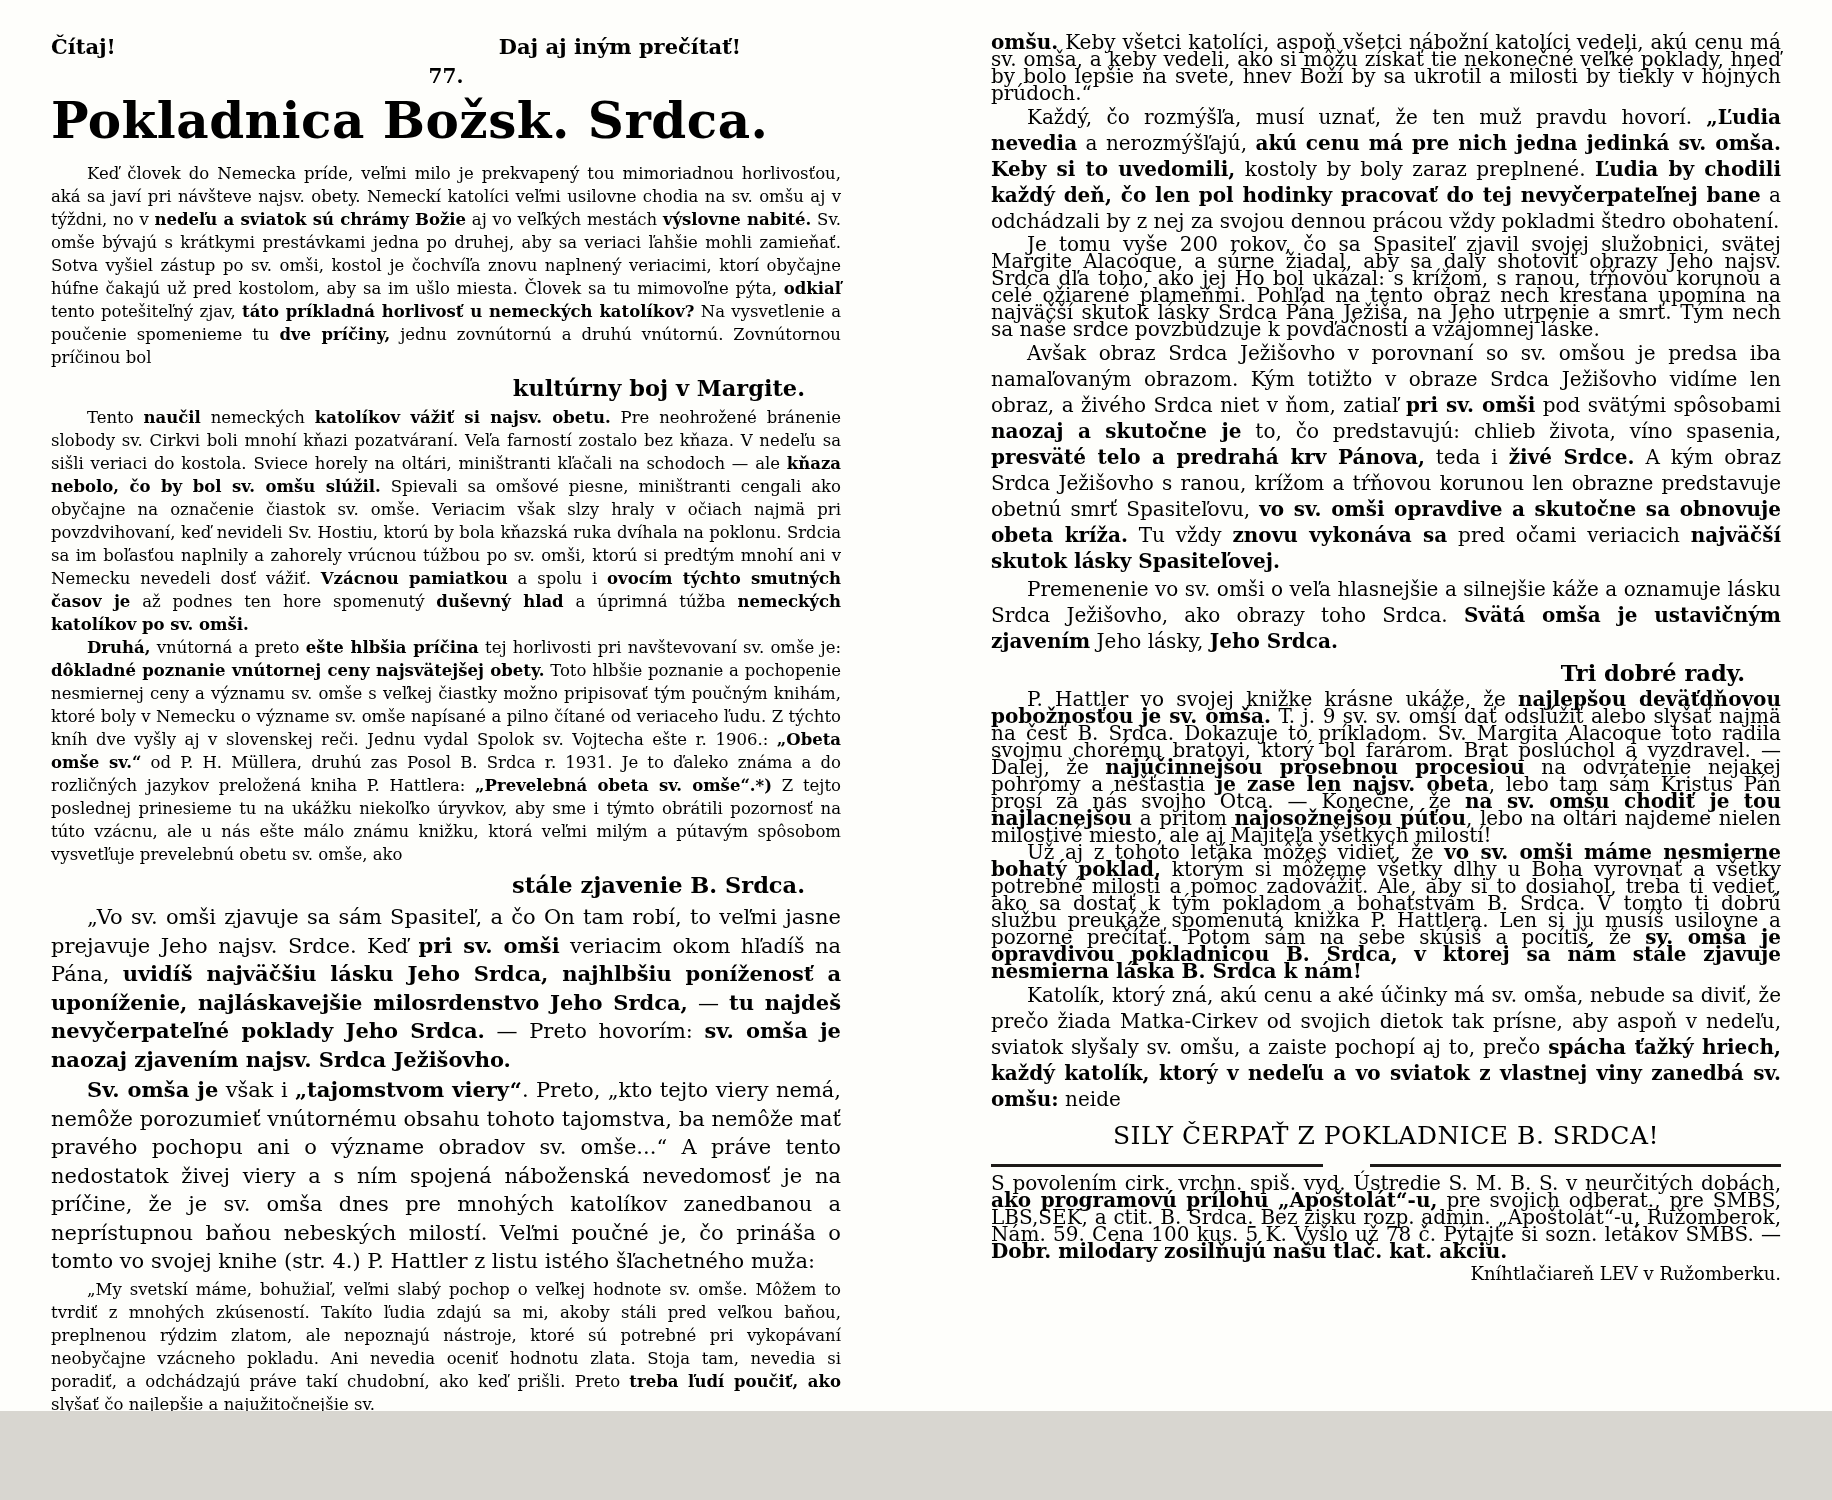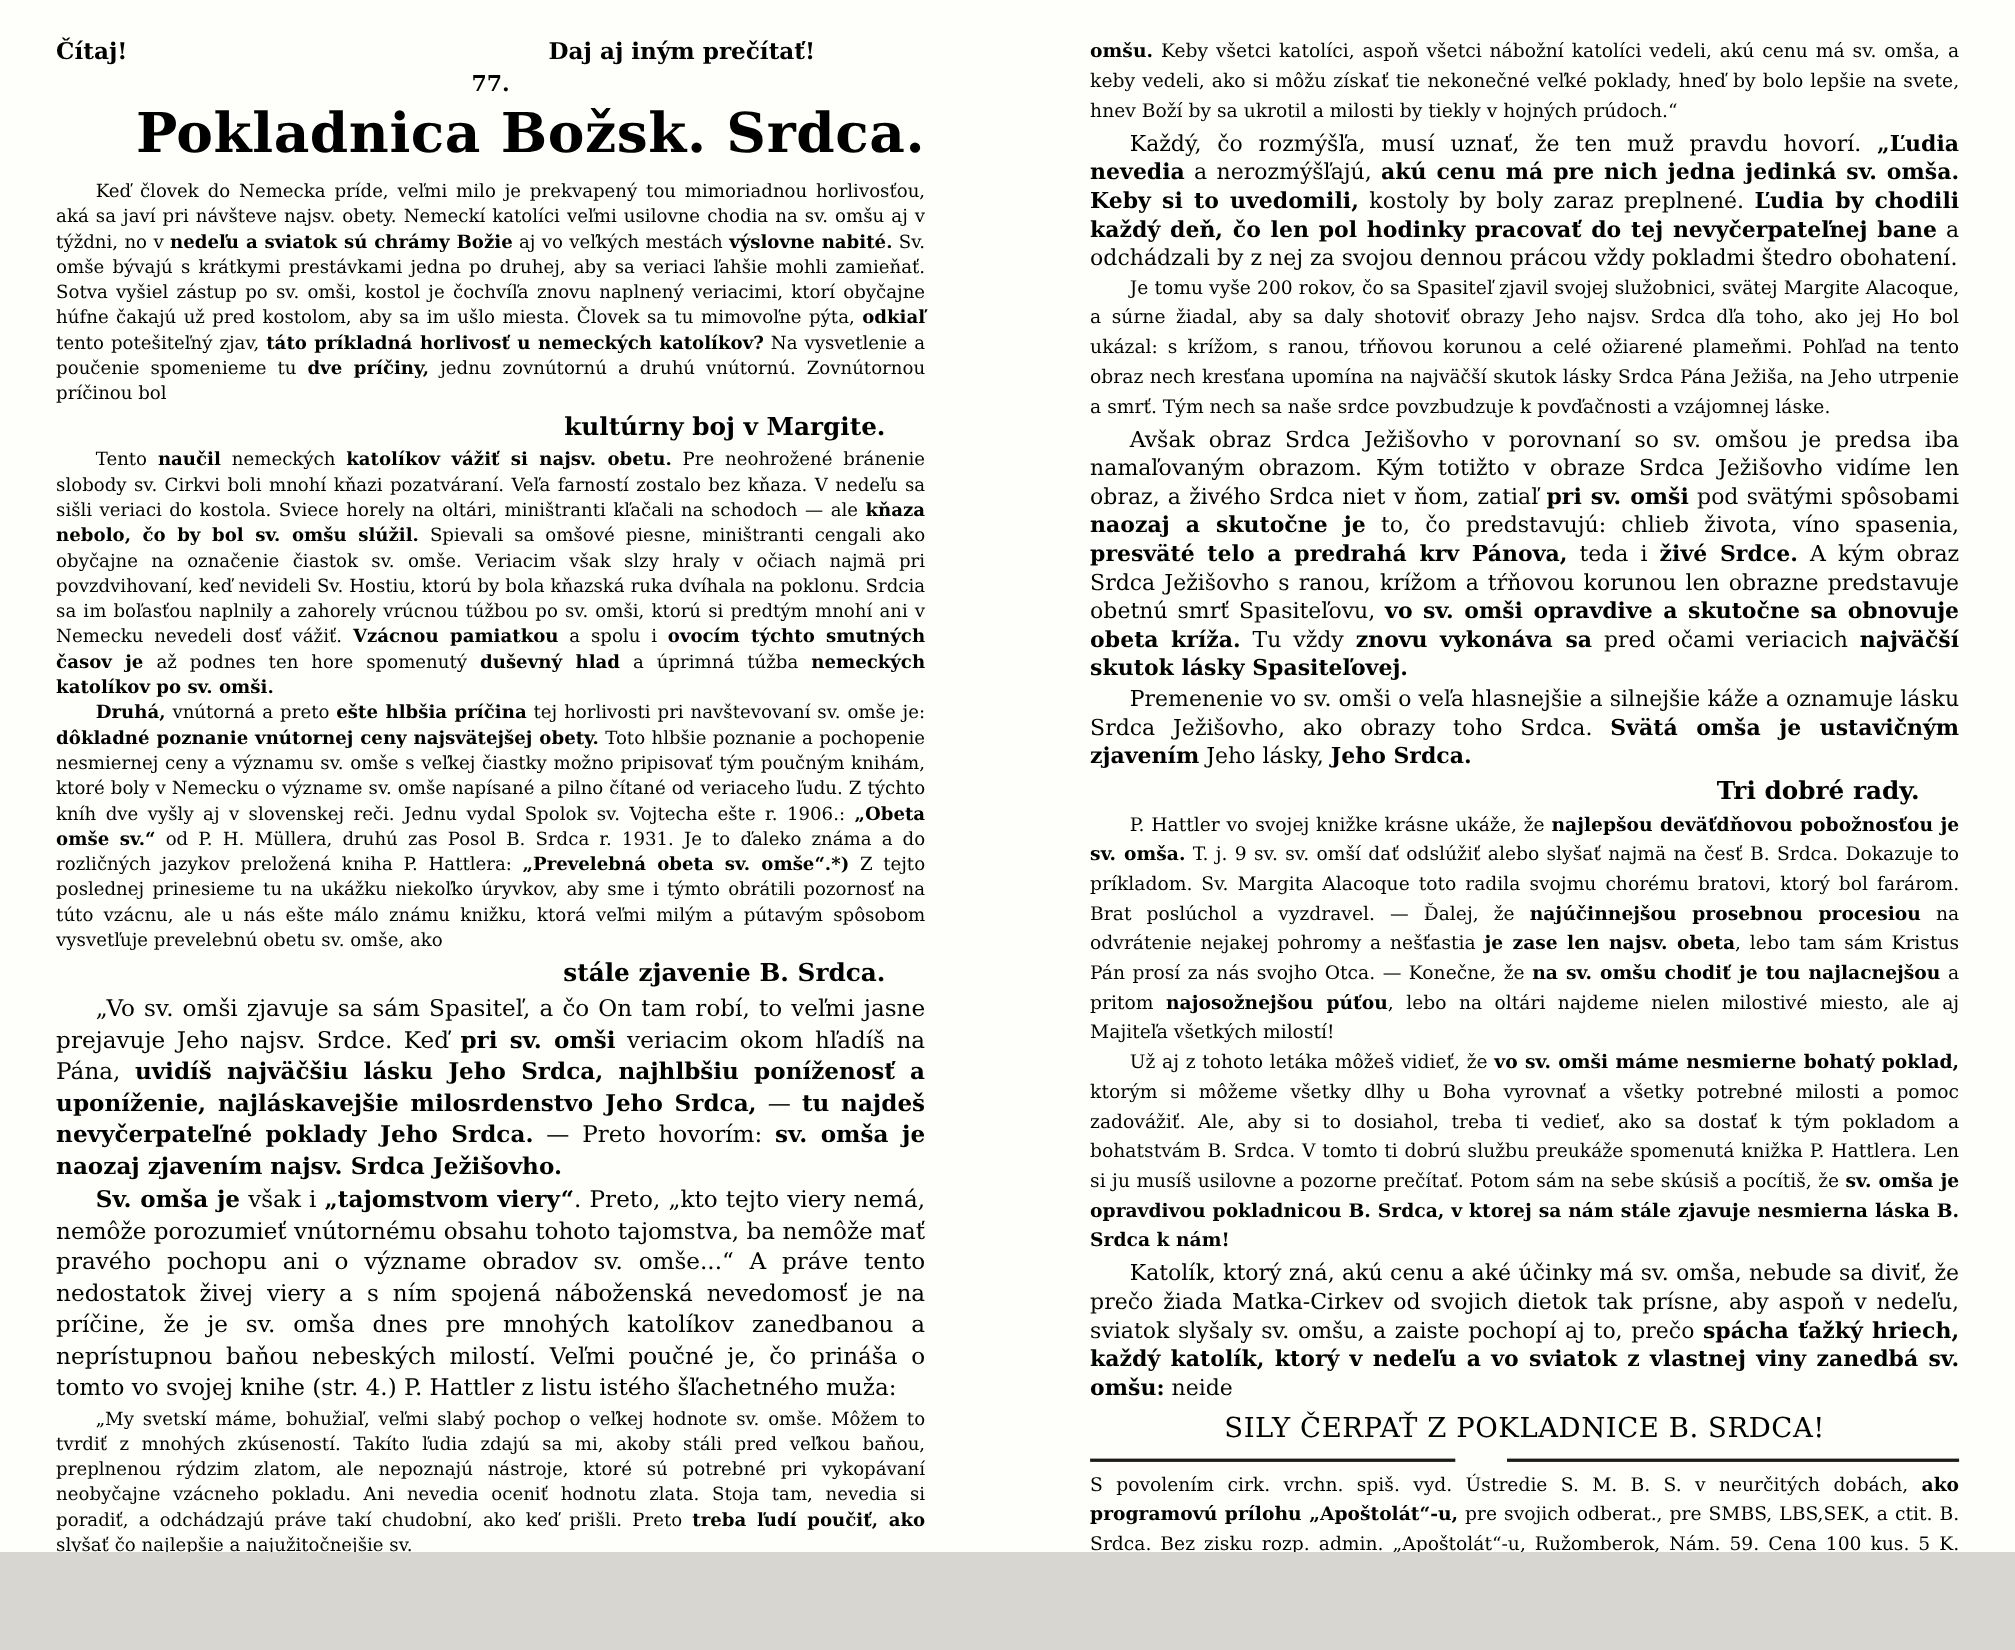--- a/index.html
+++ b/index.html
@@ -8,24 +8,24 @@
     background:#fefefb; color:#000000; overflow:hidden;
     font-family:"DejaVu Serif","Liberation Serif",serif;
   }
   .cols { display:flex; padding:34px 51px 0 51px; }
   .col { width:790px; }
   .col-left { margin-right:150px; }
 
   .page-header { display:flex; justify-content:space-between; font-weight:700; font-size:21px; line-height:26px; }
   .hdr-right { margin-right:100px; }
   .page-number { text-align:center; font-weight:700; font-size:20px; margin:4px 0 0 0; }
-  .main-title { text-align:right; font-weight:700; font-size:50px; line-height:58px; margin:4px 0 12px 0; white-space:nowrap; letter-spacing:0.5px; }
+  .main-title { text-align:left; font-weight:700; font-size:50px; line-height:58px; margin:4px 0 12px 0; white-space:nowrap; letter-spacing:0.5px; }
 
   .para { margin:0; text-align:justify; }
-  .para.sm { font-size:17px; line-height:27px; }
+  .para.sm { font-size:20px; line-height:17px; }
   .para.lg { font-size:20px; line-height:26px; margin:2px 0; }
   .col-left .para.sm { font-size:16.5px; line-height:23px; }
   .col-left .para.lg { font-size:21px; line-height:28.5px; }
   .para.ind { text-indent:36px; }
   .b { font-weight:700; }
 
   .sec-h { font-weight:700; font-size:22.5px; line-height:28px; text-align:right; padding-right:36px; margin:5px 0 4px 0; }
   .big-center-h { font-weight:400; font-size:25px; line-height:32px; text-align:center; margin:8px 0 6px 0; letter-spacing:0.5px; }
   .footnote-rule { width:175px; border-top:2px solid #26221f; margin:8px 0 4px 0; }
   .dash-rule { display:flex; justify-content:space-between; margin:12px 0 8px 0; }

